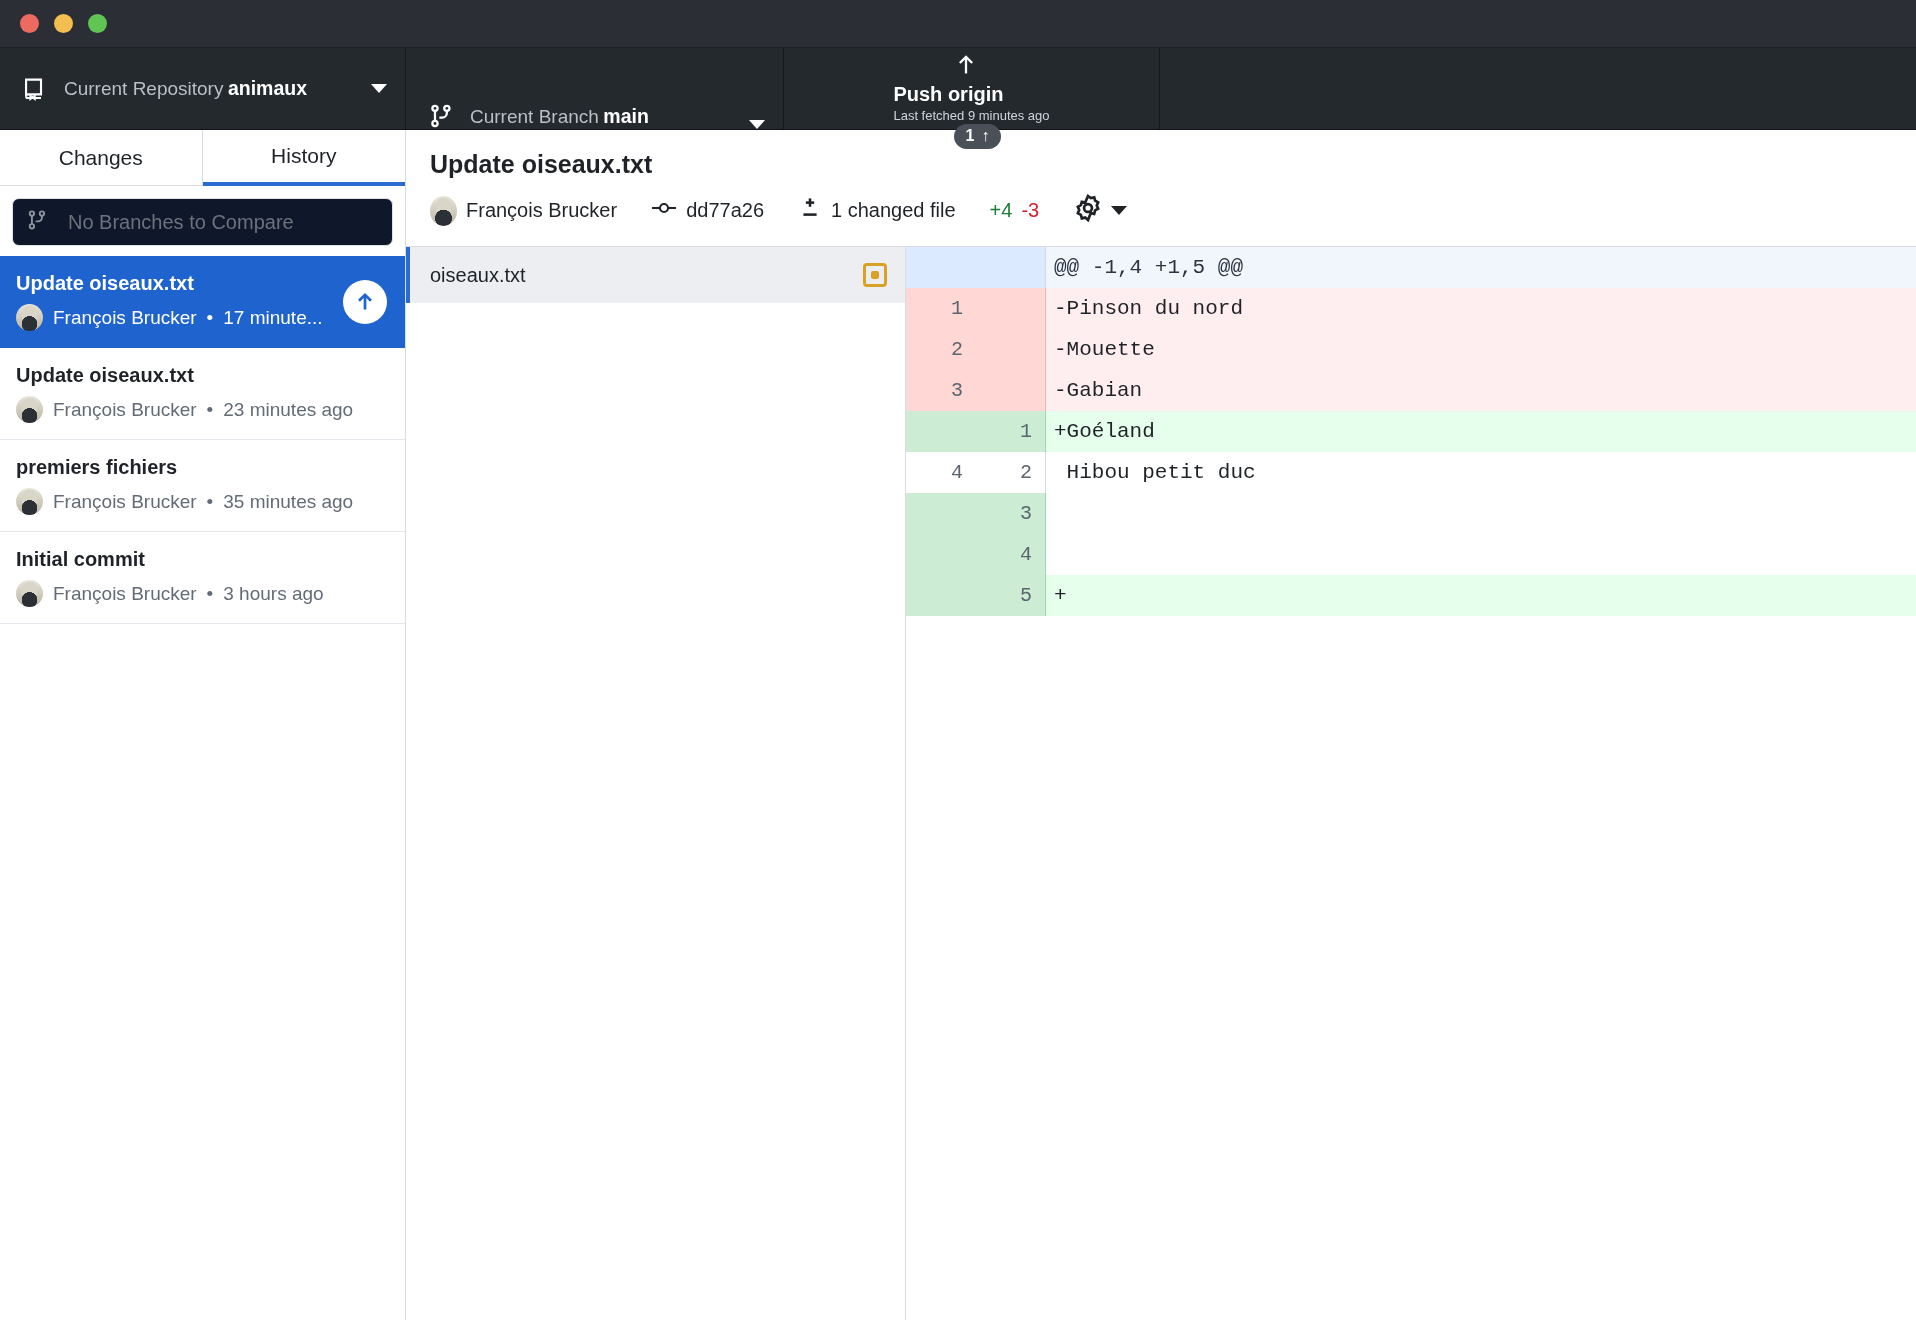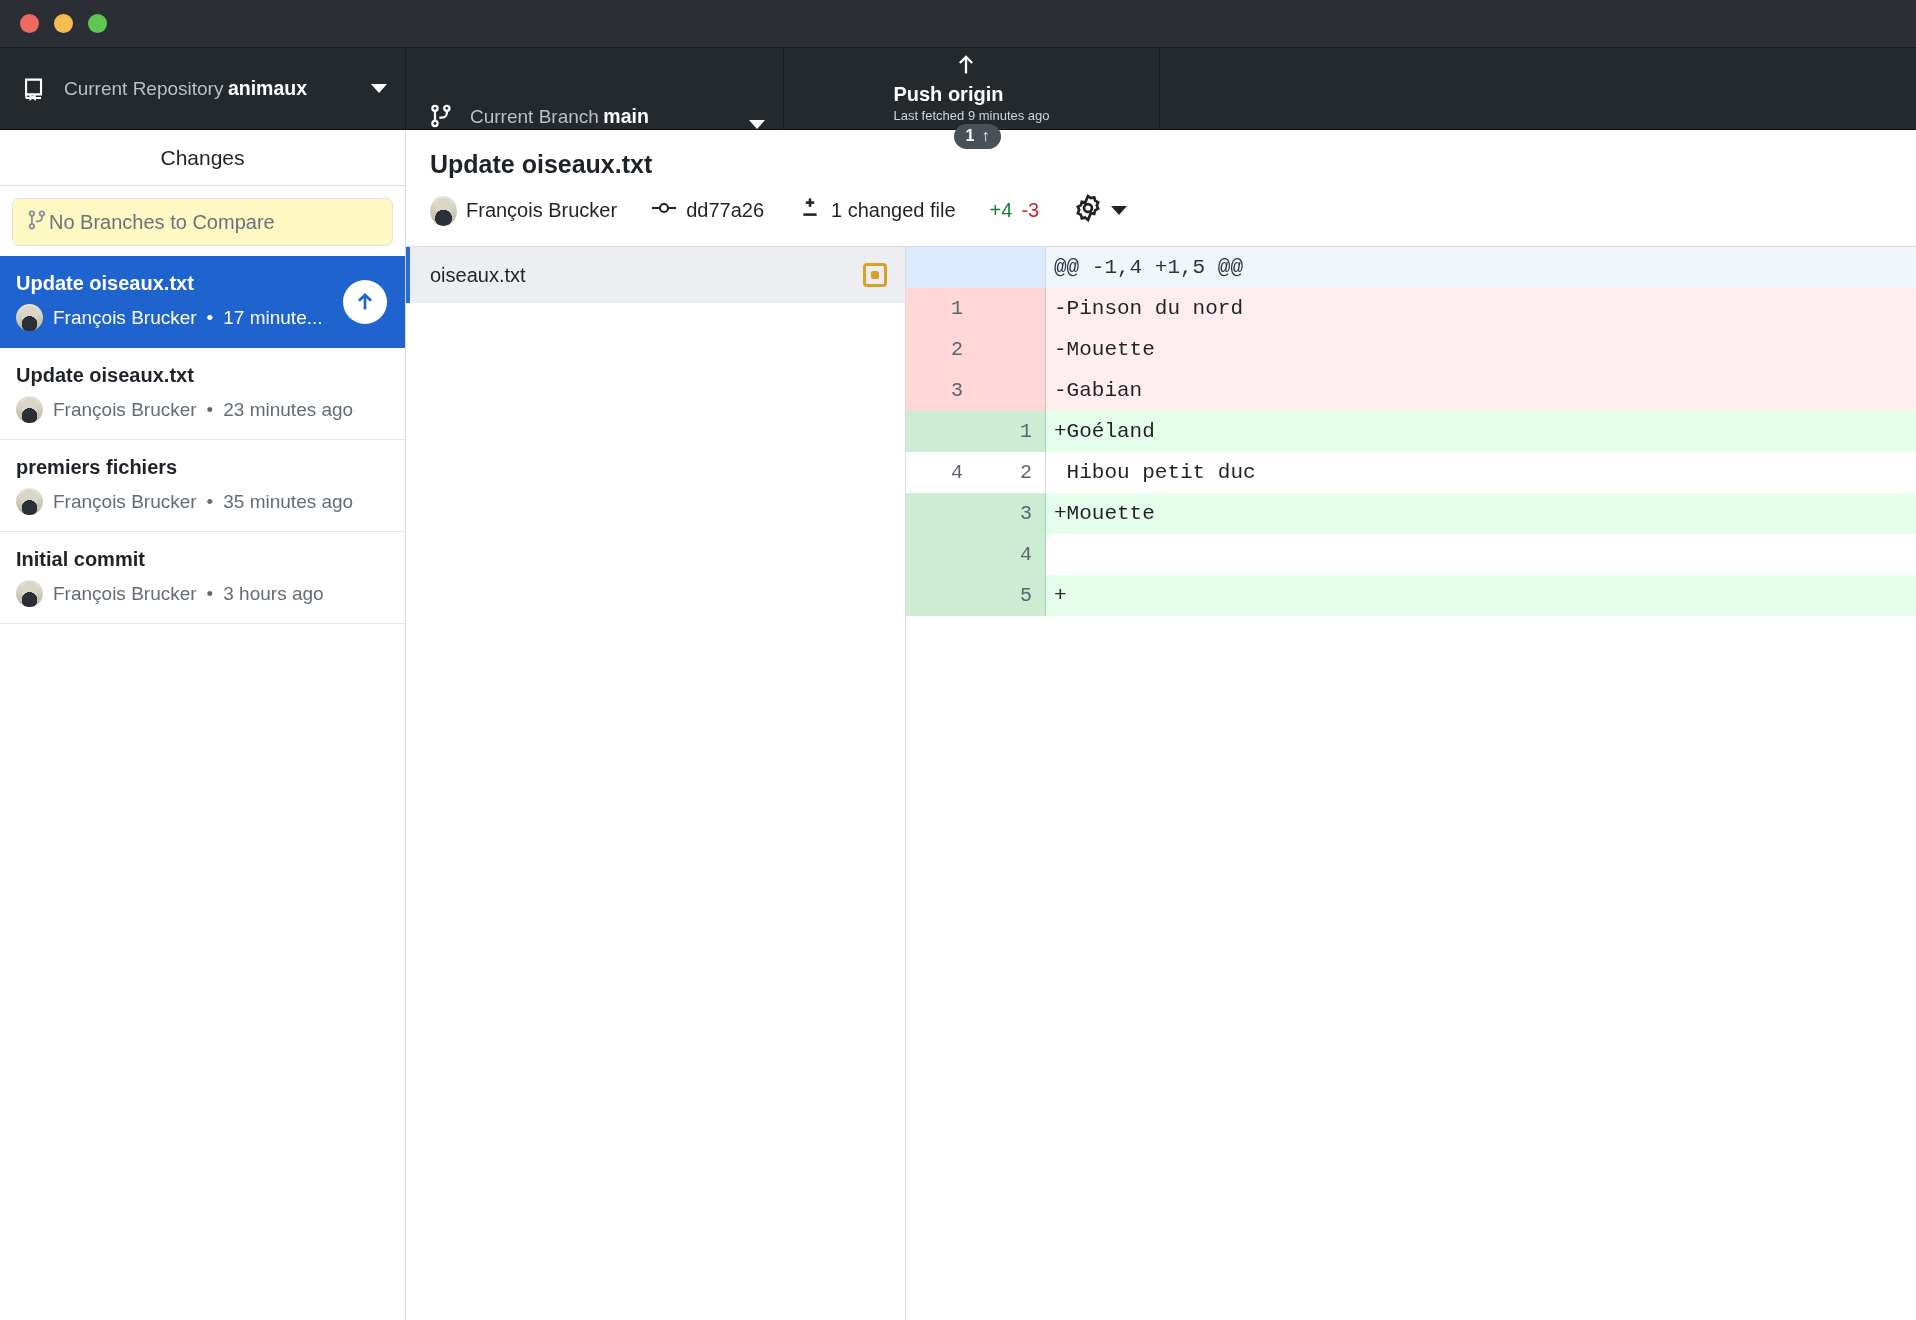--- a/index.html
+++ b/index.html
@@ -106,22 +106,22 @@
     border-right: 1px solid #d8dbe0;
     cursor: pointer; position: relative;
   }
   .tab:last-child { border-right: none; }
   .tab.active { border-bottom: 4px solid #2b6cd4; }
 
   .compare-box { padding: 12px 12px 10px 12px; }
   .compare-field {
     height: 48px;
     border: 1px solid #dfe2e7; border-radius: 7px;
-    background: #fef9c3;
-    display: flex; align-items: center; padding: 0 13px; gap: 1px;
+    background: #0f172a;
+    display: flex; align-items: center; padding: 0 13px; gap: 20px;
     cursor: pointer;
   }
   .compare-text { font-size: 20px; color: #6b727c; }
 
   .commit-list { flex: 1 1 auto; overflow: hidden; }
   .commit {
     padding: 14px 16px 16px 16px;
     border-bottom: 1px solid #e4e7eb;
     cursor: pointer;
     position: relative;
@@ -296,20 +296,23 @@
   </div>
 
   <div class="body">
 
     <div class="sidebar">
 
       <div class="tabs">
         <div class="tab">
           <span>Changes</span>
         </div>
+        <div class="tab active">
+          <span>History</span>
+        </div>
       </div>
 
       <div class="compare-box">
         <div class="compare-field">
           <span>
             <svg width="22" height="22" viewBox="0 0 16 16" fill="none" stroke="#8b939c" stroke-width="1.4">
               <circle cx="4.3" cy="3.3" r="1.6"></circle>
               <circle cx="4.3" cy="12.6" r="1.6"></circle>
               <circle cx="11.6" cy="3.3" r="1.6"></circle>
               <path d="M4.3 4.9v6.1"></path>
@@ -473,21 +476,20 @@
 
           <div class="diff-line dl-ctx">
             <span class="ln">4</span>
             <span class="ln b">2</span>
             <span class="code"> Hibou petit duc</span>
           </div>
 
           <div class="diff-line dl-add">
             <span class="ln"></span>
             <span class="ln b">3</span>
-            <span class="code">+Mouette</span>
           </div>
 
           <div class="diff-line dl-add">
             <span class="ln"></span>
             <span class="ln b">4</span>
           </div>
 
           <div class="diff-line dl-add">
             <span class="ln"></span>
             <span class="ln b">5</span>

